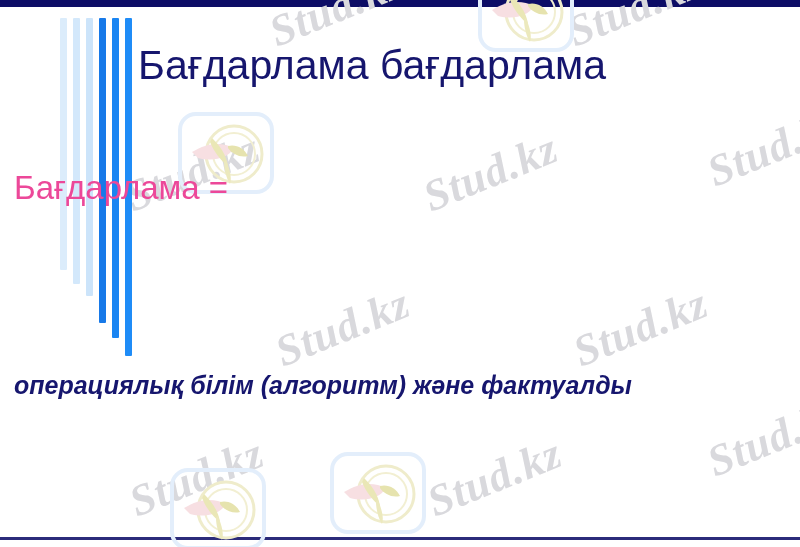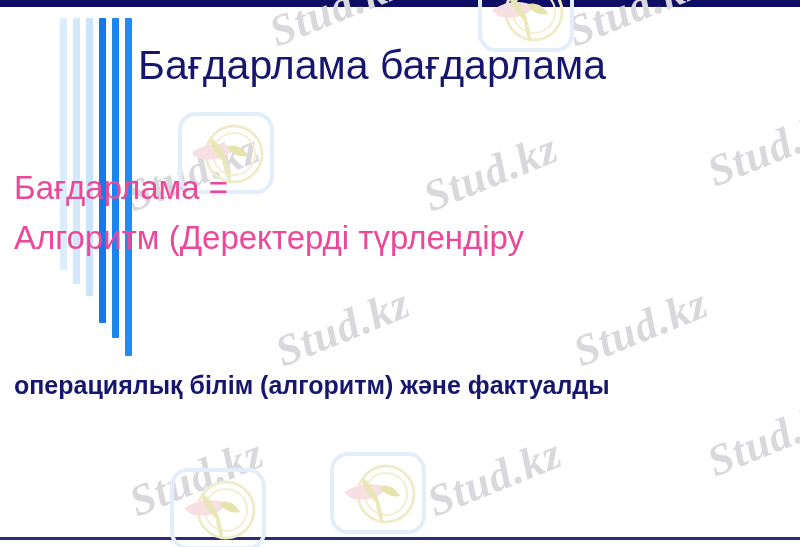--- a/index.html
+++ b/index.html
@@ -116,20 +116,21 @@
     left: 14px;
     top: 367px;
     width: 772px;
     z-index: 4;
     color: #16166e;
     text-align: right;
   }
   .italic-line {
     font-size: 25px;
     line-height: 37px;
+    font-style: italic;
     font-weight: bold;
     white-space: nowrap;
   }
   .italic-line.first {
     text-align: left;
   }
 </style>
 </head>
 <body>
 
@@ -192,21 +193,20 @@
       <div class="bar" style="left: 26px; height: 278px; background: rgb(204, 228, 250);"></div>
       <div class="bar" style="left: 39px; height: 305px; background: rgb(23, 121, 232);"></div>
       <div class="bar" style="left: 52px; height: 320px; background: rgb(26, 133, 242);"></div>
       <div class="bar" style="left: 65px; height: 338px; background: rgb(31, 140, 247);"></div>
     </div>
 
   <div class="title">Бағдарлама бағдарлама</div>
 
   <div class="body-block" id="body-block">
       <div class="body-line">Бағдарлама =</div>
-      <div class="body-line">Алгоритм (Деректерді түрлендіру</div>
     </div>
 
   <div class="italic-block" id="italic-block">
       <div class="italic-line first">операциялық білім (алгоритм) және фактуалды</div>
     </div>
 
   <div class="bottom-rule"></div>
 
 </div>
 

